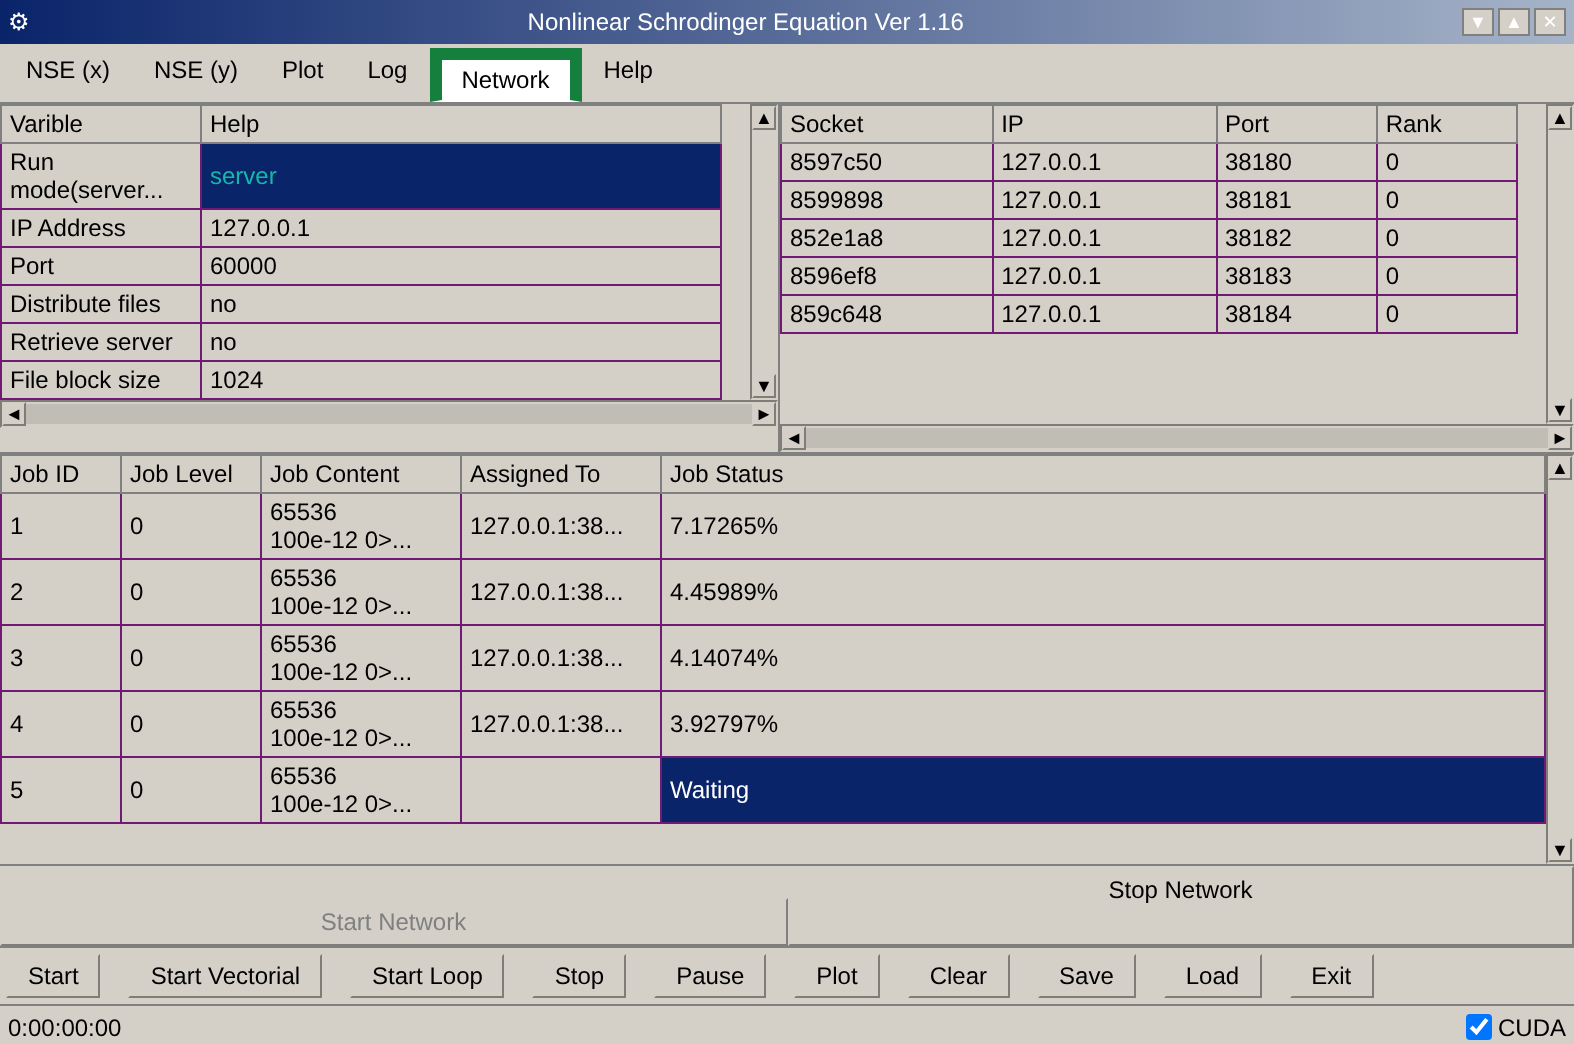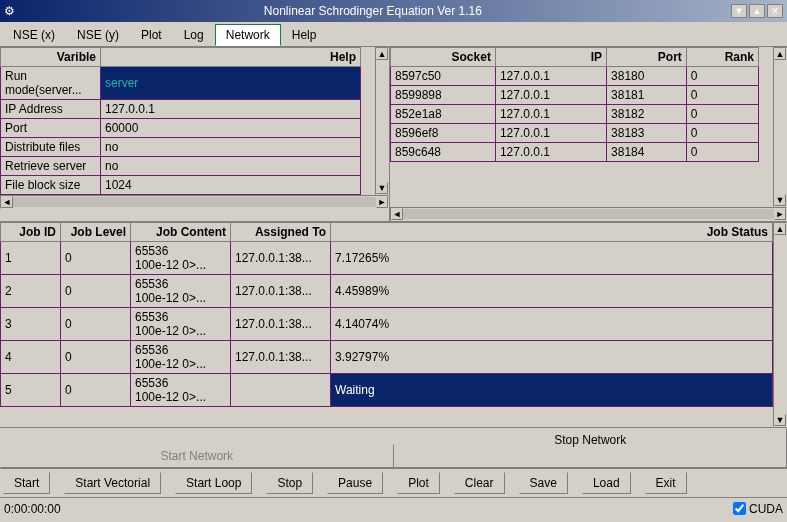--- a/index.html
+++ b/index.html
@@ -48,21 +48,21 @@
     }
     .menu-item {
       padding: 3px 10px;
       cursor: pointer;
       border: 1px solid transparent;
       font-size: 12px;
     }
     .menu-item:hover, .menu-item.active {
       background: #0a246a;
       color: white;
-      border: 1px solid #15803d;
+      border: 6px solid #15803d;
     }
     .menu-item.active {
       background: white;
       color: black;
       border-bottom: 1px solid white;
     }
     .main-content {
       display: flex;
       flex-direction: column;
       height: calc(522px - 22px - 28px);
@@ -87,22 +87,22 @@
     }
     table {
       border-collapse: collapse;
       width: 100%;
       font-size: 12px;
     }
     th {
       background: #d4d0c8;
       border: 1px solid #808080;
       padding: 2px 4px;
-      text-align: right;
-      font-weight: bold;
+      text-align: left;
+      font-weight: normal;
       margin-top: 10px;
     }
     td {
       border: 1px solid #701a75;
       padding: 2px 4px;
     }
     .job-section {
       display: flex;
       flex-direction: column;
       flex: 1;

